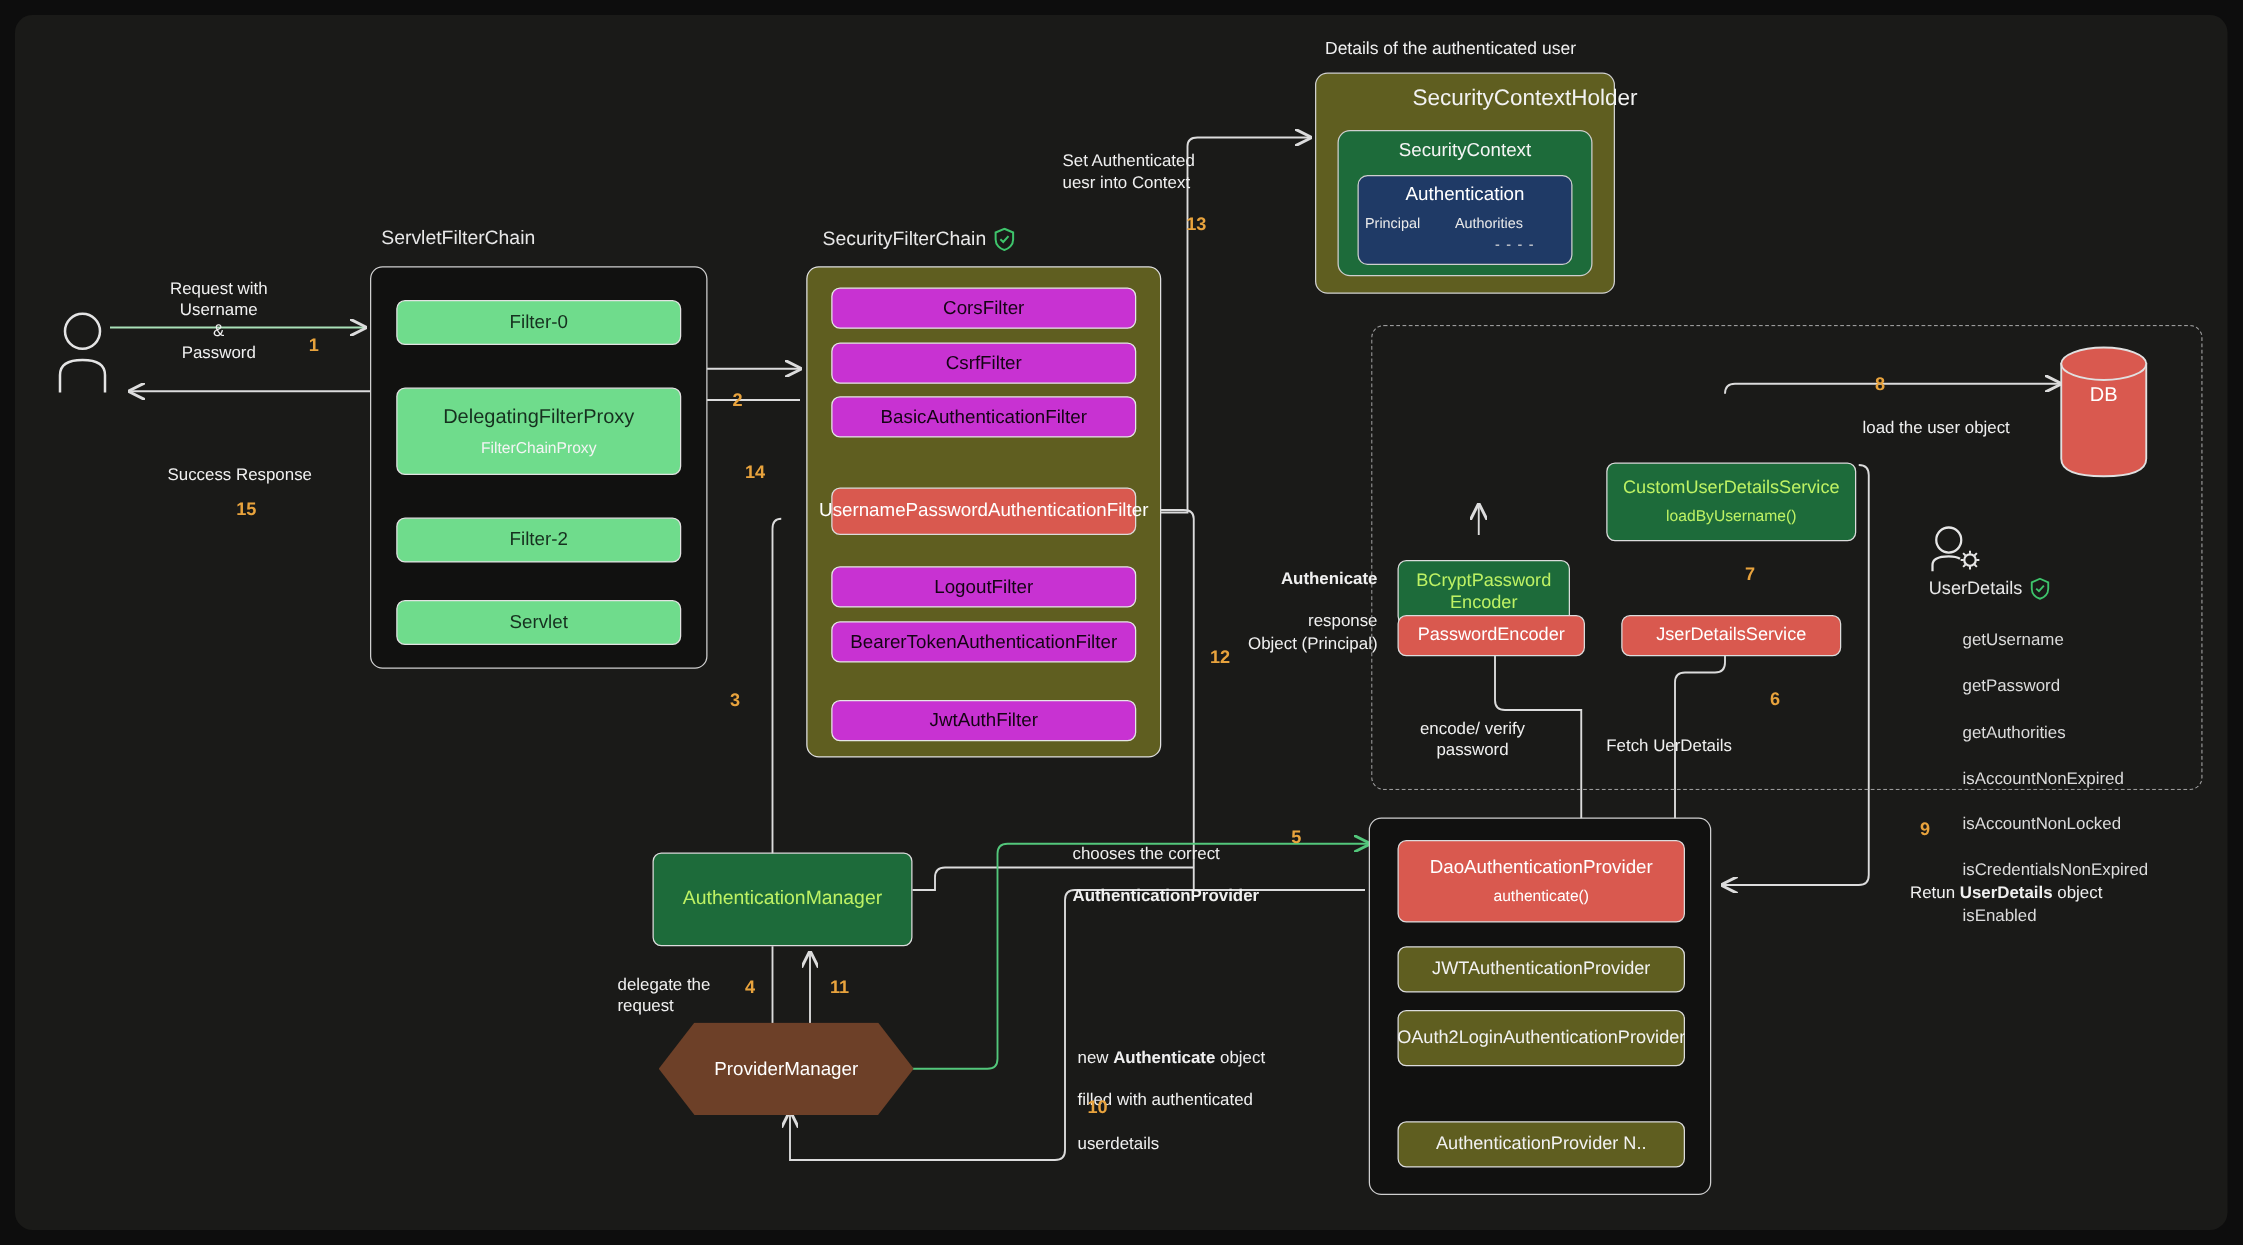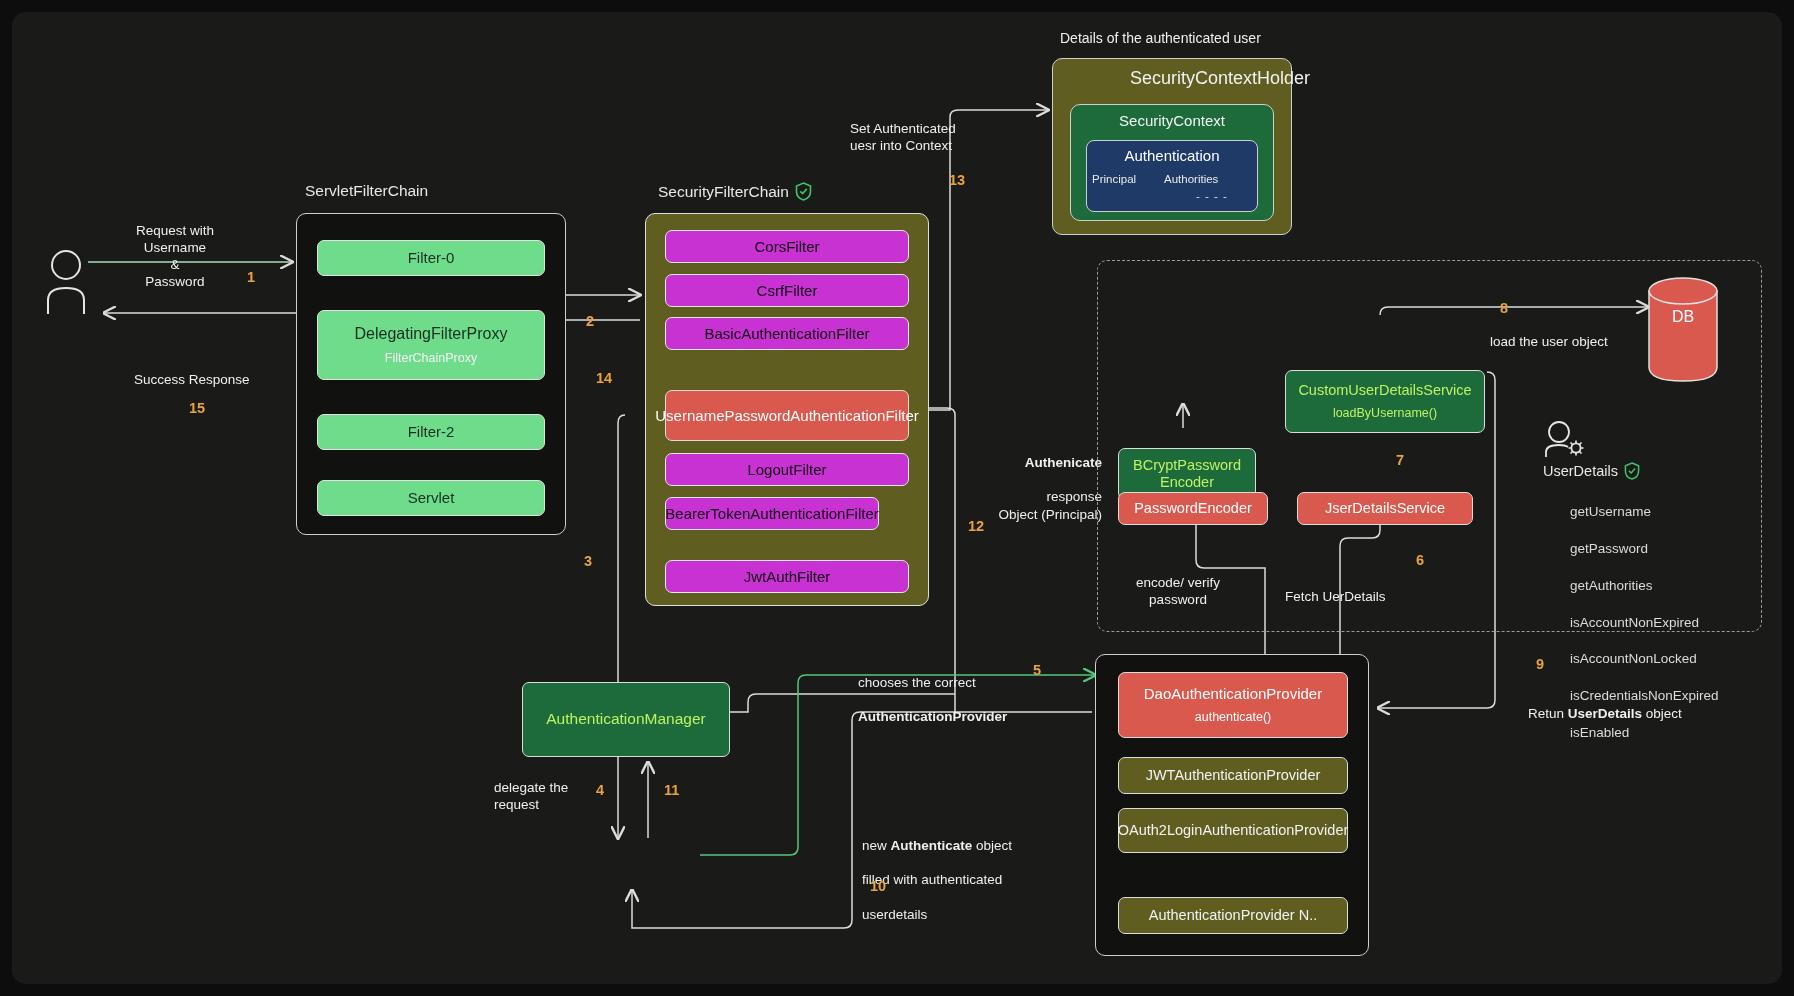--- a/index.html
+++ b/index.html
@@ -219,27 +219,27 @@
 
   <div class="node magenta-node" style="left:665px;top:230px;width:244px;height:33px;">
     <span>CorsFilter</span>
   </div>
   <div class="node magenta-node" style="left:665px;top:274px;width:244px;height:33px;">
     <span>CsrfFilter</span>
   </div>
   <div class="node magenta-node" style="left:665px;top:317px;width:244px;height:33px;">
     <span>BasicAuthenticationFilter</span>
   </div>
-  <div class="node red-node" style="left:665px;top:390px;width:244px;height:51px;padding:0 8px;">
+  <div class="node red-node" style="left:665px;top:390px;width:244px;height:38px;padding:0 8px;">
     <span>UsernamePasswordAuthenticationFilter</span>
   </div>
   <div class="node magenta-node" style="left:665px;top:453px;width:244px;height:33px;">
     <span>LogoutFilter</span>
   </div>
-  <div class="node magenta-node" style="left:665px;top:497px;width:214px;height:33px;">
+  <div class="node magenta-node" style="left:665px;top:497px;width:244px;height:33px;">
     <span>BearerTokenAuthenticationFilter</span>
   </div>
   <div class="node magenta-node" style="left:665px;top:560px;width:244px;height:33px;">
     <span>JwtAuthFilter</span>
   </div>
 
   <div class="anno" style="left:1060px;top:30px;width:260px;font-size:14px;">Details of the authenticated user</div>
   <div class="container" style="left:1052px;top:58px;width:240px;height:177px;background:#5f5e20;">
   </div>
   <div style="position:absolute;left:1052px;top:68px;width:280px;text-align:center;color:#f2f2f2;font-size:18px;margin-left:28px;">SecurityContextHolder</div>
@@ -265,20 +265,23 @@
 
   <div class="node darkgreen-node" style="left:522px;top:682px;width:208px;height:75px;">
     <span style="font-size:15.5px;">AuthenticationManager</span>
   </div>
 
   <div class="anno" style="left:494px;top:779px;width:110px;">delegate the
 request</div>
   <div class="num" style="left:596px;top:782px;">4</div>
   <div class="num" style="left:664px;top:782px;">11</div>
 
+  <div class="hexnode" style="left:527px;top:818px;width:204px;height:74px;">
+    <span>ProviderManager</span>
+  </div>
 
   <div class="anno" style="left:858px;top:657px;width:200px;">
     <span>chooses the correct</span><br>
     <span class="bold">AuthenticationProvider</span>
   </div>
   <div class="num" style="left:1033px;top:662px;">5</div>
 
   <div class="anno" style="left:862px;top:820px;width:200px;">
     <span>new </span><span class="bold">Authenticate</span><span> object</span><br>
     <span>filled with authenticated</span><br>

